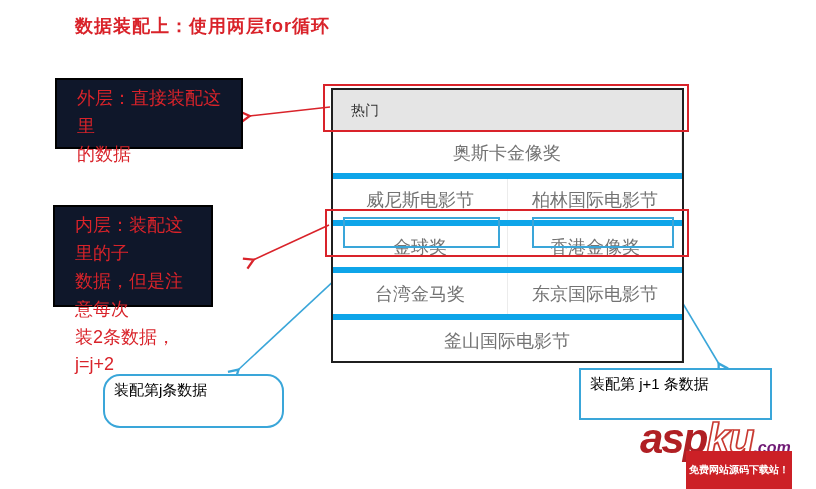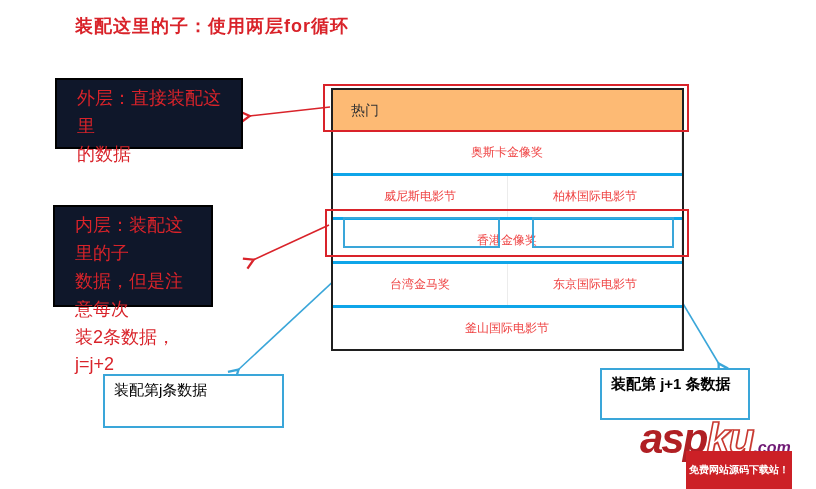--- a/index.html
+++ b/index.html
@@ -18,45 +18,45 @@
     padding:5px 20px;white-space:pre-line;box-sizing:border-box;background:#0f172a;
   }
   .note-outer{left:55px;top:78px;width:188px;height:71px;}
   .note-inner{left:53px;top:205px;width:160px;height:102px;}
   
   .hot-table{
     left:331px;top:88px;width:353px;box-sizing:border-box;
     border:2px solid #1f1f1f;background:#fff;
   }
   .hot-header{
-    height:41px;background:#fdba74;border-bottom:1px solid #cfcfcf;
+    height:41px;background:#e5e5e5;border-bottom:1px solid #cfcfcf;
     display:flex;align-items:center;padding-left:18px;font-size:14px;color:#333;
   }
   .hot-row{display:flex;height:41px;}
-  .hot-row + .hot-row{border-top:3px solid #0ea5e9;}
+  .hot-row + .hot-row{border-top:6px solid #0ea5e9;}
   .hot-cell{
     flex:1;display:flex;align-items:center;justify-content:center;
-    font-size:12px;color:#ef4444;font-family:Liberation Mono, monospace;
+    font-size:18px;color:#737373;font-family:Liberation Mono, monospace;
   }
   .hot-cell:first-child{border-right:1px solid #ececec;}
   
   .red-rect{border:2px solid #d9232a;box-sizing:border-box;background:transparent;}
   .red-rect-header{left:323px;top:84px;width:366px;height:48px;}
   .red-rect-row{left:325px;top:209px;width:364px;height:48px;}
   
   .cyan-rect{border:2px solid #3aa6d9;box-sizing:border-box;background:transparent;}
   .cyan-rect-left{left:343px;top:217px;width:157px;height:31px;}
   .cyan-rect-right{left:532px;top:217px;width:142px;height:31px;}
   
   .callout-box{
     border:2px solid #3aa6d9;box-sizing:border-box;background:#fff;
     font-size:15px;color:#000;padding:5px 9px;
   }
-  .callout-j{left:103px;top:374px;width:181px;height:54px;}
-  .callout-j1{left:600px;top:368px;width:150px;height:52px;font-weight:bold;}
+  .callout-j{left:103px;top:374px;width:181px;height:54px;border-radius:17px;}
+  .callout-j1{left:579px;top:368px;width:193px;height:52px;}
   
   #arrows{position:absolute;left:0;top:0;width:816px;height:489px;pointer-events:none;}
   
   .logo{right:0px;bottom:0px;width:176px;text-align:left;line-height:1;}
   .logo-line{white-space:nowrap;font-style:italic;font-weight:bold;}
   .logo-asp{font-size:42px;color:#b01f24;letter-spacing:-2px;}
   .logo-ku{
     font-size:42px;color:#ffffff;letter-spacing:-1px;
     -webkit-text-stroke:1.6px #c8372f;text-shadow:1px 1px 0 #e3a29c;
   }
@@ -80,38 +80,39 @@
       <marker id="blue-head" viewBox="0 0 10 10" refX="2.5" refY="5" markerWidth="9" markerHeight="9" orient="auto">
         <path d="M8.5,1.2 L2,5 L8.5,8.8" fill="none" stroke="#3aa6d9" stroke-width="1.6"></path>
       </marker>
     </defs>
     <line x1="330" y1="107" x2="249" y2="116" stroke="#d9232a" stroke-width="1.6" marker-end="url(#red-head)"></line>
     <line x1="329" y1="225" x2="253" y2="260" stroke="#d9232a" stroke-width="1.6" marker-end="url(#red-head)"></line>
     <line x1="367" y1="250" x2="238" y2="370" stroke="#3aa6d9" stroke-width="1.6" marker-end="url(#blue-head)"></line>
     <line x1="651" y1="250" x2="719" y2="364" stroke="#3aa6d9" stroke-width="1.6" marker-end="url(#blue-head)"></line>
   </svg>
 
-  <div class="abs title">装配这里的子：使用两层for循环</div>
+  <div class="abs title">数据装配上：使用两层for循环</div>
 
   <div class="abs note-box note-outer">外层：直接装配这里
 的数据</div>
   <div class="abs note-box note-inner">内层：装配这里的子
 数据，但是注意每次
 装2条数据，j=j+2</div>
 
   <div class="abs hot-table">
     <div class="hot-header">热门</div>
     <div class="hot-row">
       <div class="hot-cell">奥斯卡金像奖</div>
     </div>
     <div class="hot-row">
       <div class="hot-cell">威尼斯电影节</div>
       <div class="hot-cell">柏林国际电影节</div>
     </div>
     <div class="hot-row">
+      <div class="hot-cell">金球奖</div>
       <div class="hot-cell">香港金像奖</div>
     </div>
     <div class="hot-row">
       <div class="hot-cell">台湾金马奖</div>
       <div class="hot-cell">东京国际电影节</div>
     </div>
     <div class="hot-row">
       <div class="hot-cell">釜山国际电影节</div>
     </div>
   </div>

